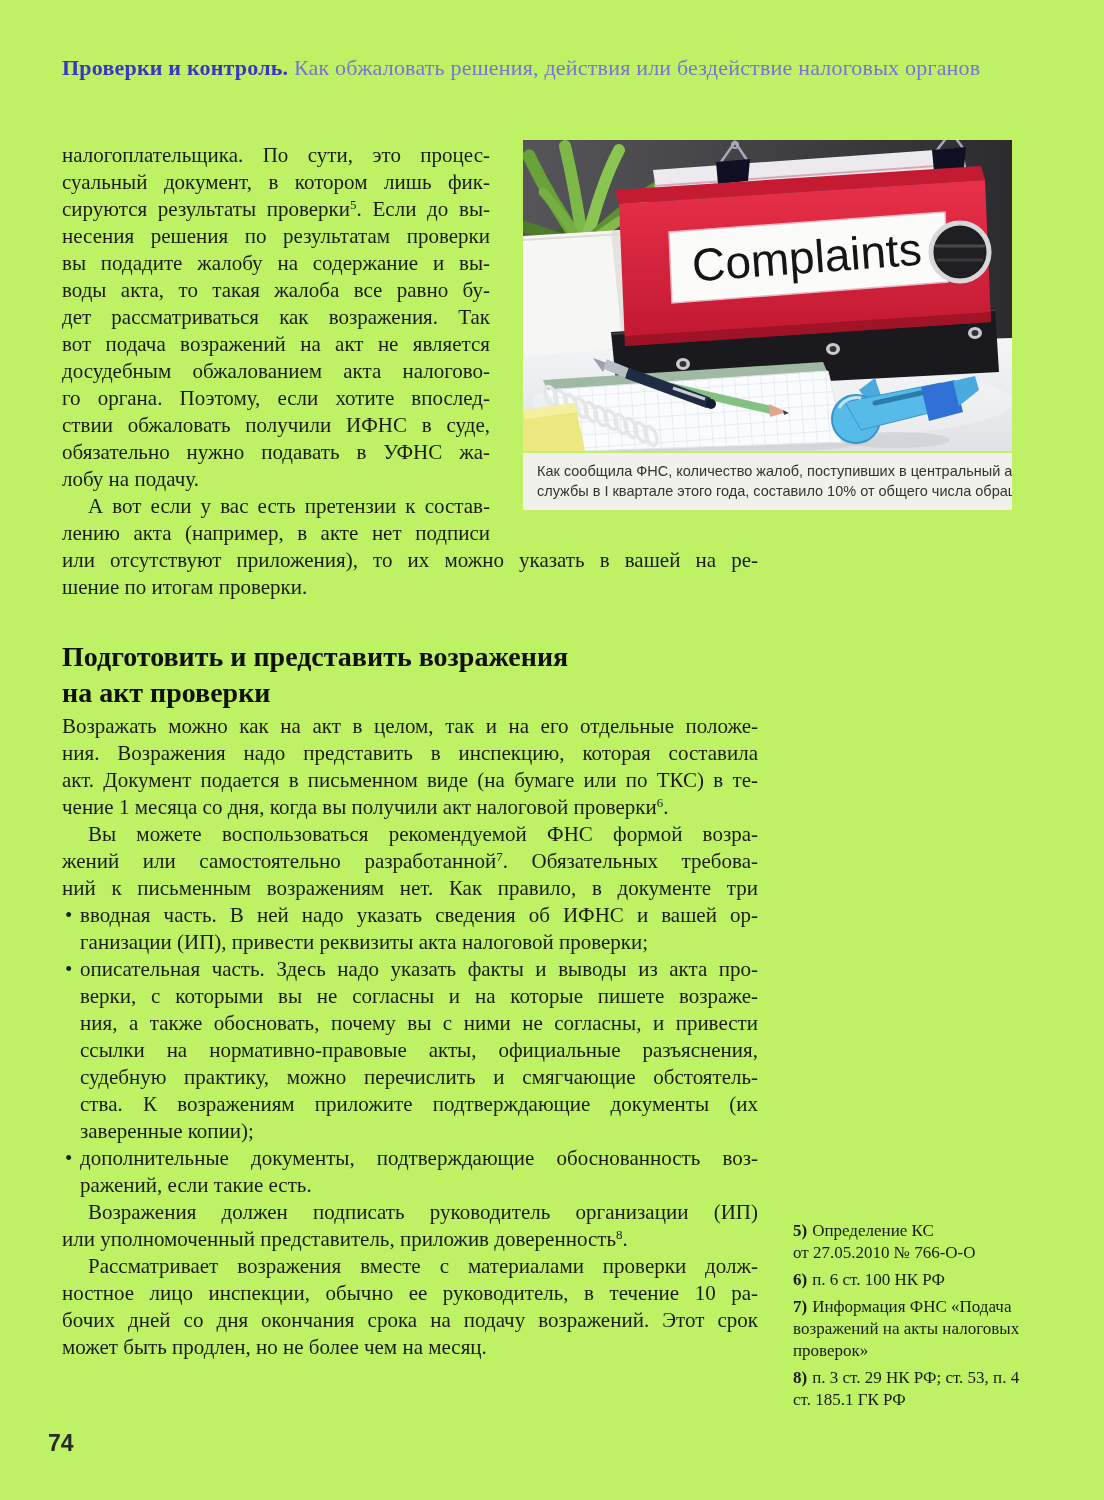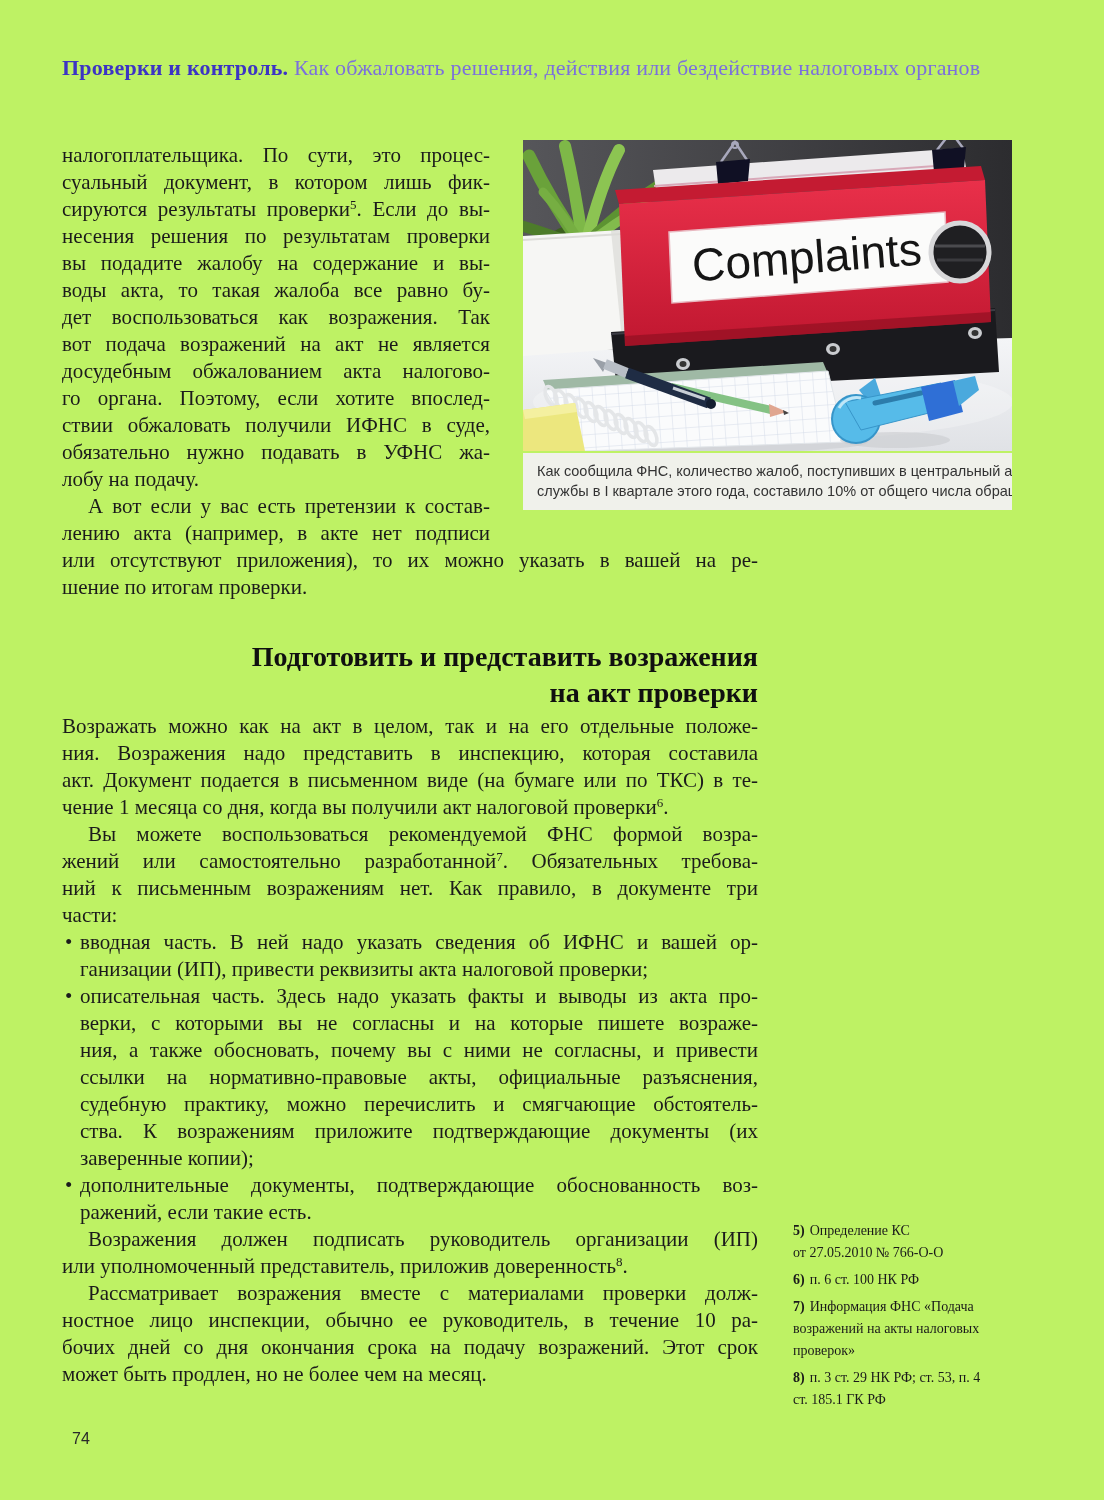--- a/index.html
+++ b/index.html
@@ -22,35 +22,35 @@
 
   
   .article{position:absolute;left:62px;top:142px;width:696px;font-size:21px;line-height:27px;}
   .narrow{width:428px;}
   .ln{width:100%;box-sizing:border-box;}
   .j{text-align:justify;text-align-last:justify;}
   .last{text-align:left;}
   .ind{padding-left:26px;}
   .sp{font-size:13px;line-height:0;position:relative;top:-7px;}
   .heading{margin:38px 0 2px 0;font-size:28px;line-height:36px;font-weight:700;color:#101010;
-           font-family:"Liberation Serif","DejaVu Serif",serif;text-align:right;}
+           font-family:"Liberation Serif","DejaVu Serif",serif;}
   .bl{padding-left:18px;position:relative;}
   .dot{position:absolute;left:3px;top:0;}
 
   
   .footnotes{position:absolute;left:793px;top:1220px;width:250px;
-             font-size:14px;line-height:22px;color:#1a1a1a;}
+             font-size:17px;line-height:22px;color:#1a1a1a;}
   .fn{margin-bottom:5px;}
   .fl{white-space:nowrap;}
   .fn b{margin-right:5px;}
 
   
-  .pagenum{position:absolute;left:72px;top:1430px;
+  .pagenum{position:absolute;left:48px;top:1430px;
            font-family:"Liberation Sans","DejaVu Sans",sans-serif;
-           font-size:16px;color:#2a2a2a;}
+           font-size:23px;color:#2a2a2a;font-weight:bold;}
 </style>
 </head>
 <body>
 
 <div class="page">
 
   <div class="kicker">
     <span class="kb">Проверки и контроль.</span><span class="kl"> Как обжаловать решения, действия или бездействие налоговых органов</span>
   </div>
 
@@ -193,21 +193,21 @@
 
   <main class="article">
 
     <div class="narrow">
       <div class="ln j">налогоплательщика. По сути, это процес-</div>
       <div class="ln j">суальный документ, в котором лишь фик-</div>
       <div class="ln j"><span>сируются результаты проверки</span><span class="sp">5</span><span>. Если до вы-</span></div>
       <div class="ln j">несения решения по результатам проверки</div>
       <div class="ln j">вы подадите жалобу на содержание и вы-</div>
       <div class="ln j">воды акта, то такая жалоба все равно бу-</div>
-      <div class="ln j">дет воспользоваться как возражения. Так</div>
+      <div class="ln j">дет рассматриваться как возражения. Так</div>
       <div class="ln j">вот подача возражений на акт не является</div>
       <div class="ln j">досудебным обжалованием акта налогово-</div>
       <div class="ln j">го органа. Поэтому, если хотите впослед-</div>
       <div class="ln j">ствии обжаловать получили ИФНС в суде,</div>
       <div class="ln j">обязательно нужно подавать в УФНС жа-</div>
       <div class="ln last">лобу на подачу.</div>
       <div class="ln j ind">А вот если у вас есть претензии к состав-</div>
       <div class="ln j">лению акта (например, в акте нет подписи</div>
     </div>
 
@@ -222,21 +222,20 @@
     </h2>
 
     <div>
       <div class="ln j">Возражать можно как на акт в целом, так и на его отдельные положе-</div>
       <div class="ln j">ния. Возражения надо представить в инспекцию, которая составила</div>
       <div class="ln j">акт. Документ подается в письменном виде (на бумаге или по ТКС) в те-</div>
       <div class="ln last"><span>чение 1 месяца со дня, когда вы получили акт налоговой проверки</span><span class="sp">6</span><span>.</span></div>
       <div class="ln j ind">Вы можете воспользоваться рекомендуемой ФНС формой возра-</div>
       <div class="ln j"><span>жений или самостоятельно разработанной</span><span class="sp">7</span><span>. Обязательных требова-</span></div>
       <div class="ln j">ний к письменным возражениям нет. Как правило, в документе три</div>
-      <div class="ln last">части:</div>
     </div>
 
     <div>
       <div>
         <div class="ln j bl"><span class="dot">•</span><span>вводная часть. В ней надо указать сведения об ИФНС и вашей ор-</span></div>
         <div class="ln last bl">ганизации (ИП), привести реквизиты акта налоговой проверки;</div>
       </div>
       <div>
         <div class="ln j bl"><span class="dot">•</span><span>описательная часть. Здесь надо указать факты и выводы из акта про-</span></div>
         <div class="ln j bl">верки, с которыми вы не согласны и на которые пишете возраже-</div>

